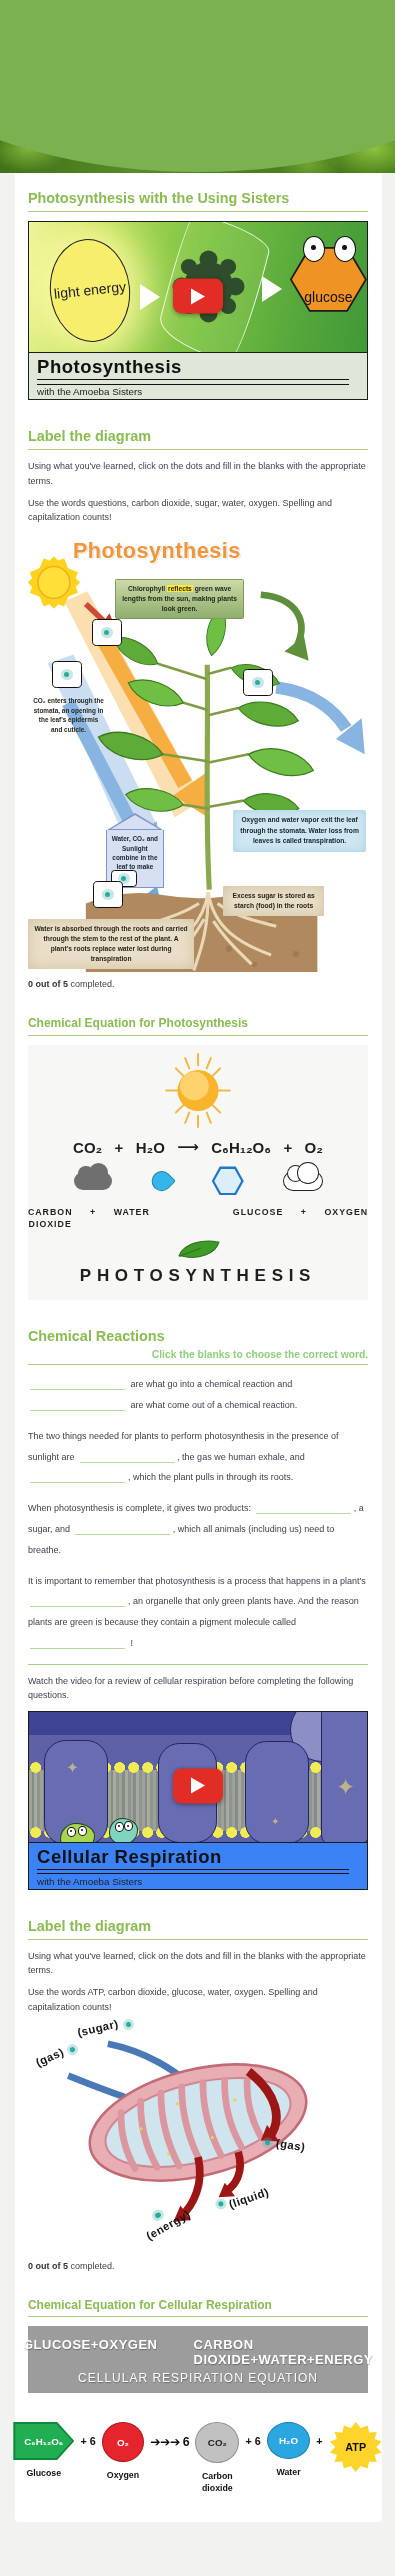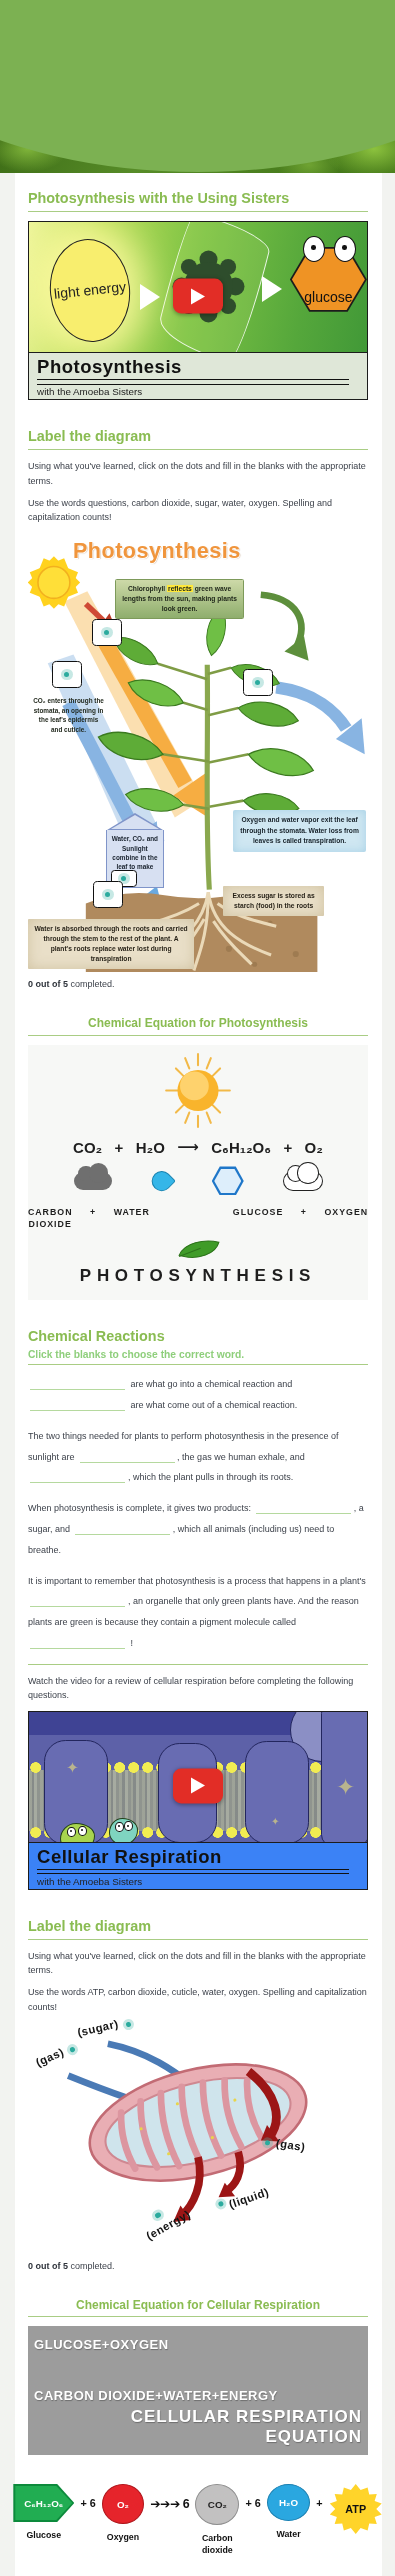--- a/index.html
+++ b/index.html
@@ -17,22 +17,22 @@
       linear-gradient(115deg,#33600f 0%,#578c28 45%,#3f7316 100%);}
   .hero-ellipse{position:absolute;left:50%;top:-251px;transform:translateX(-50%);
     width:752px;height:423px;border-radius:50%;background:#7cb152;}
 
   
   .card{width:367px;margin:0 auto 20.6px;background:#fff;border-radius:0 0 4.1px 4.1px;
     padding:15.5px 13.4px 24px;box-sizing:border-box;}
 
   h2.sec{color:#8abc52;font-size:14.4px;font-weight:700;margin:27px 0 4.1px;line-height:1.25;}
   h2.sec.first{margin-top:0;}
-  h2.ceq{color:#8abc52;font-size:12px;font-weight:700;text-align:center;margin:27px 0 4.1px;}
-  h3.sub{color:#8fcf7c;font-size:10.3px;font-weight:700;margin:0 0 4.1px;}
+  h2.ceq{color:#8abc52;font-size:12px;font-weight:700;margin:27px 0 4.1px;}
+  h3.sub{color:#8fcf7c;font-size:10.3px;font-weight:700;margin:0 0 4.1px;text-align:right;}
   .sec-hr{border:none;border-top:0.5px solid #a9cd84;margin:0 0 9.3px;}
   p.body{font-size:9px;line-height:1.6;margin:0 0 7.7px;}
   .fillp{font-size:9px;line-height:2.3;margin:0 0 10.3px;}
   .blank{display:inline-block;width:95px;height:1.05em;border-bottom:0.8px solid #b5d99e;
     vertical-align:middle;margin:0 2.6px;}
   .progress{font-size:9px;margin:7.2px 0 0;}
   .progress b{font-weight:700;color:#2e333b;}
 
   
   .vid{position:relative;width:340px;height:179px;border:1px solid #1c1c1c;box-sizing:border-box;
@@ -144,22 +144,22 @@
   .hexo{width:32px;height:29px;clip-path:polygon(25% 0,75% 0,100% 50%,75% 100%,25% 100%,0 50%);
     background:#1f77c9;display:flex;align-items:center;justify-content:center;}
   .hexo .in{width:27px;height:24px;clip-path:polygon(25% 0,75% 0,100% 50%,75% 100%,25% 100%,0 50%);background:#ddeefb;}
   .eq1-lbls{display:flex;justify-content:center;align-items:flex-start;gap:17.5px;margin-top:9.3px;
     font-size:8.8px;font-weight:700;letter-spacing:1px;color:#1e1e1e;text-align:center;line-height:1.35;}
   .eq1-leaf{display:flex;justify-content:center;margin-top:7.2px;}
   .eq1-title{text-align:center;font-size:17px;font-weight:700;letter-spacing:5.7px;color:#1e1e1e;margin-top:7.2px;}
 
   .crbanner{background:#9c9c9c;padding:10.3px 6.2px 8.2px;margin-top:3.1px;}
   .crb1{display:flex;justify-content:center;gap:36px;color:#fff;font-weight:800;font-size:13px;
-    letter-spacing:0.5px;text-shadow:0.5px 1px 1px rgba(0,0,0,.3);flex-direction:column;}
-  .crb2{text-align:right;color:#fff;font-weight:700;font-size:17px;letter-spacing:1px;margin-top:4.1px;
+    letter-spacing:0.5px;text-shadow:0.5px 1px 1px rgba(0,0,0,.3);}
+  .crb2{text-align:center;color:#fff;font-weight:400;font-size:12px;letter-spacing:1px;margin-top:4.1px;
     text-shadow:0.5px 1px 1px rgba(0,0,0,.3);}
 
   .eq2-row{display:flex;justify-content:center;align-items:flex-start;gap:6.2px;margin:29px 0 4.1px;}
   .mol{display:flex;flex-direction:column;align-items:center;gap:8.2px;}
   .mol .mlbl{font-weight:700;font-size:8.8px;color:#111;text-align:center;line-height:1.3;}
   .op{font-size:10.8px;font-weight:800;color:#111;margin-top:13.4px;white-space:nowrap;}
   .arr3{font-size:12.4px;font-weight:900;color:#111;margin-top:12.4px;letter-spacing:-0.5px;white-space:nowrap;}
   .gtag{width:61px;height:38px;clip-path:polygon(0 0,72% 0,100% 50%,72% 100%,0 100%);background:#0d8a3c;
     display:flex;align-items:center;justify-content:center;}
   .gtag .in{width:57px;height:34px;clip-path:polygon(0 0,72% 0,100% 50%,72% 100%,0 100%);background:#21ad52;
@@ -426,21 +426,21 @@
     <div class="vband vband2">
       <div class="vtitle">Cellular Respiration</div>
       <div class="vrule"></div>
       <div class="vsub">with the Amoeba Sisters</div>
     </div>
   </div>
 
   <h2 class="sec">Label the diagram</h2>
   <hr class="sec-hr">
   <p class="body">Using what you've learned, click on the dots and fill in the blanks with the appropriate terms.</p>
-  <p class="body">Use the words ATP, carbon dioxide, cuticle, water, oxygen. Spelling and capitalization counts!</p>
+  <p class="body">Use the words ATP, carbon dioxide, glucose, water, oxygen. Spelling and capitalization counts!</p>
 
   <div class="diag2">
     <svg class="d2svg" width="340" height="232" viewBox="0 0 660 450">
 
       <path d="M155,42 C 235,58 285,96 322,124" stroke="#4a7ab5" stroke-width="13" fill="none"></path>
       <polygon points="312,134 344,138 326,106" fill="#4a7ab5"></polygon>
       <path d="M78,104 C 152,134 222,160 288,176" stroke="#4a7ab5" stroke-width="13" fill="none"></path>
       <polygon points="280,188 312,184 290,158" fill="#4a7ab5"></polygon>
 
       <g transform="rotate(-14 330 195)">

